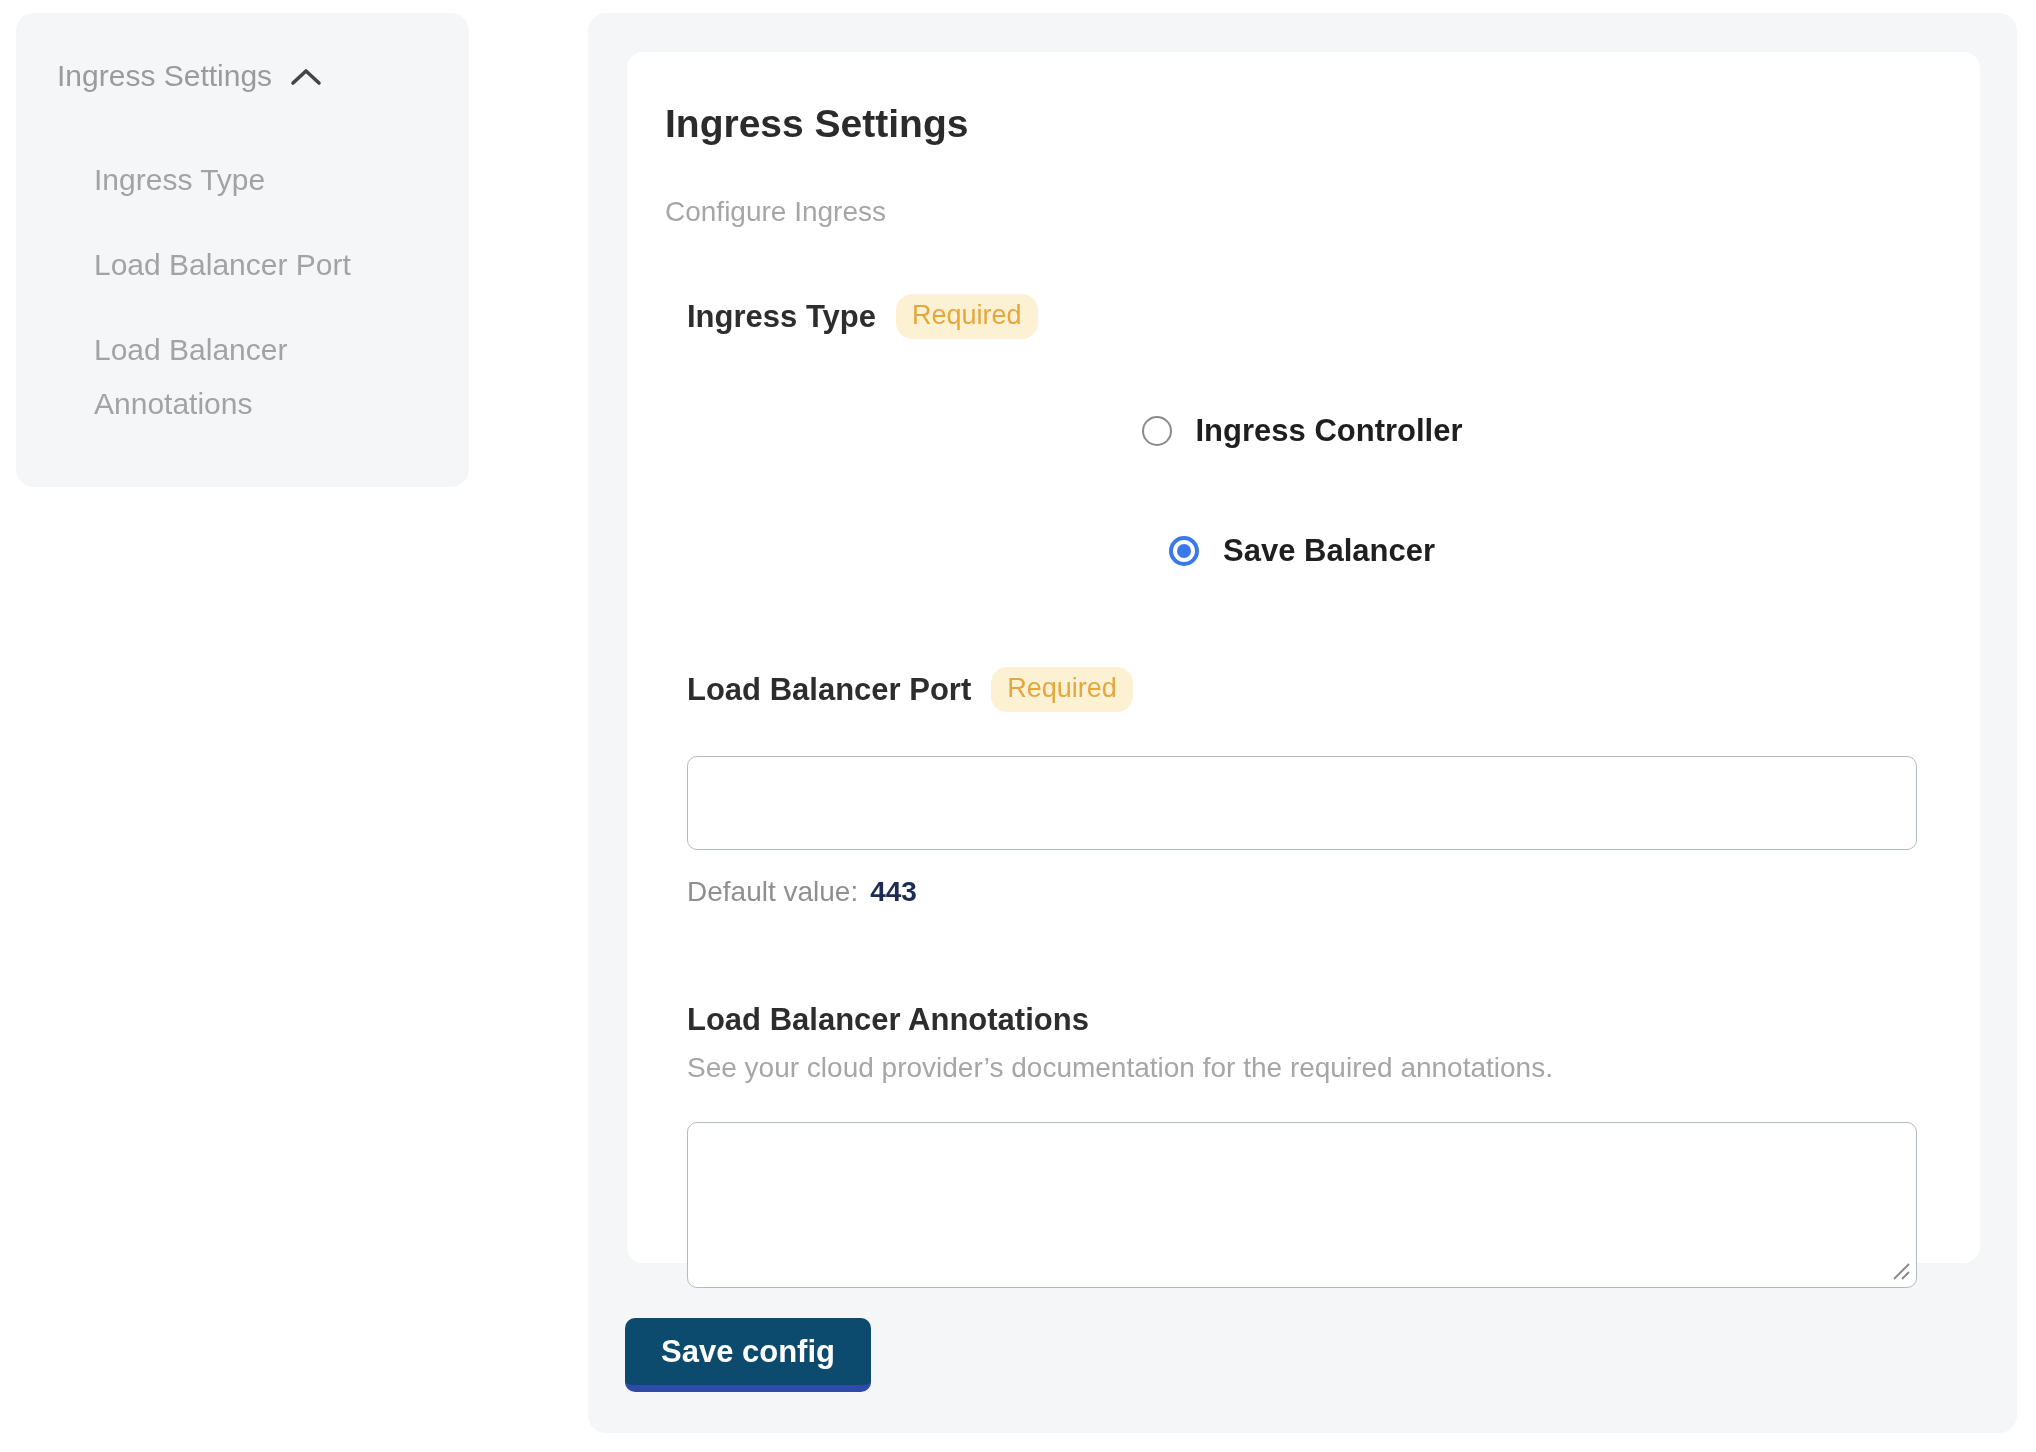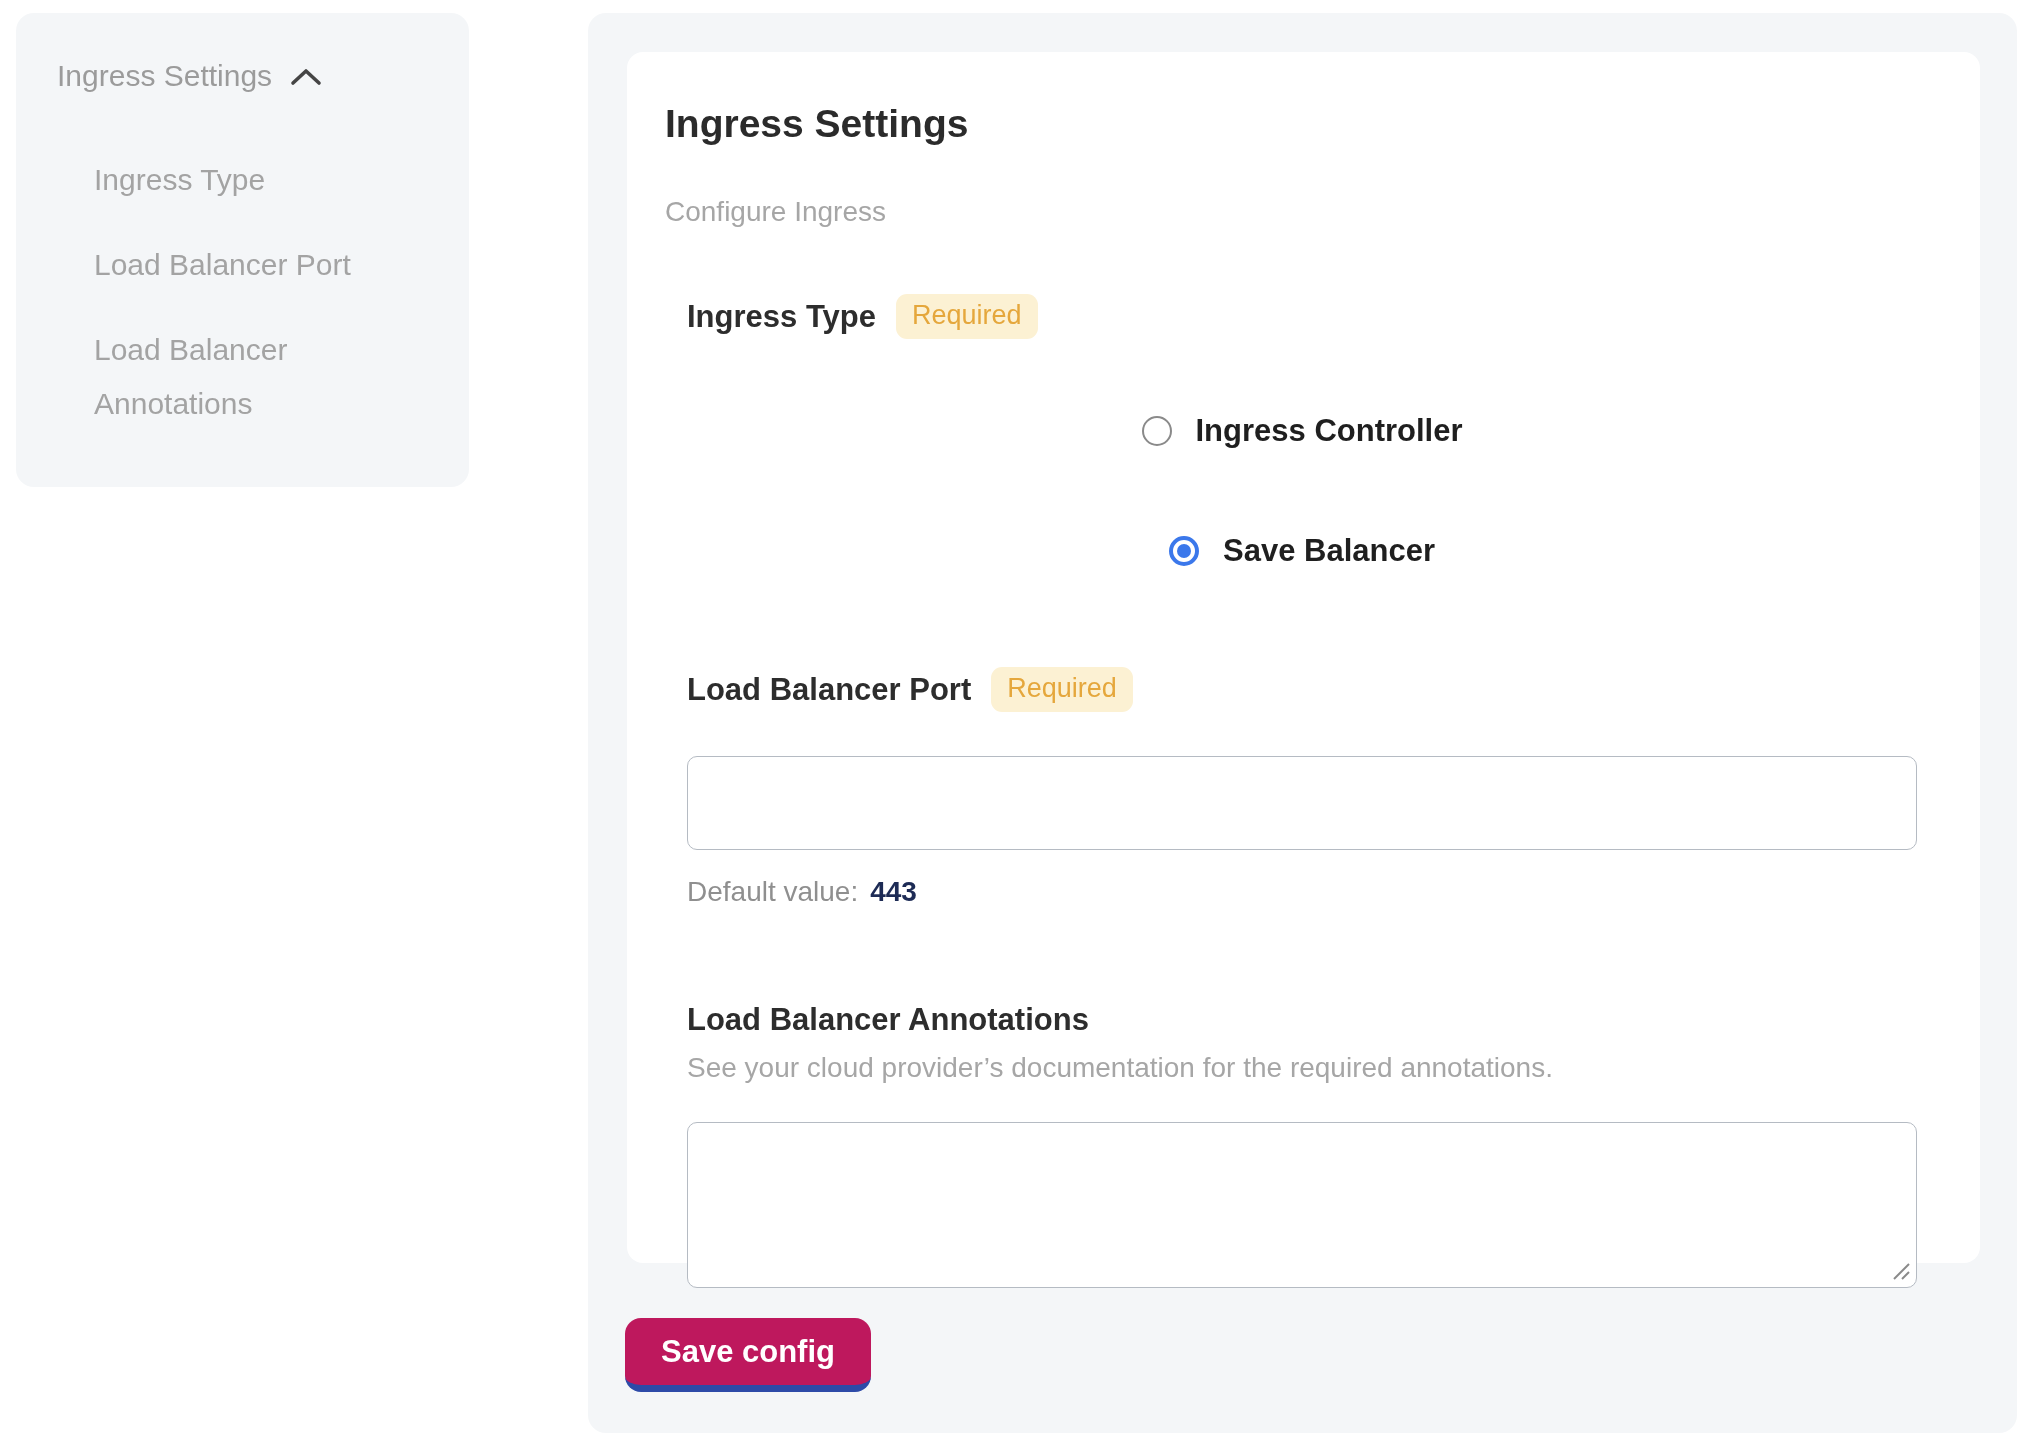--- a/index.html
+++ b/index.html
@@ -39,21 +39,21 @@
   }
   .card-title { font-size:39px; font-weight:700; color:#2b2b2b; }
   .card-subtitle { margin-top:50px; font-size:28px; color:#a6a6a6; }
 
   .sections { margin-left:22px; margin-top:66px; }
 
   .section-head { display:flex; align-items:center; gap:20px; }
   .section-label { font-size:31px; font-weight:600; color:#2d2d2d; }
   .badge {
     font-size:27px; color:#e5a73c; background:#fcf1d3;
-    padding:6px 16px 8px; border-radius:11px;
+    padding:6px 16px 8px; border-radius:16px;
   }
   .desc { margin-top:14px; font-size:28px; color:#a6a6a6; }
 
   .radio-row { margin-top:74px; display:flex; align-items:center; gap:84px;flex-direction:column; }
   .radio-option { display:flex; align-items:center; gap:24px; cursor:pointer; }
   .radio-label { font-size:31px; font-weight:600; color:#1f1f1f; }
   .radio {
     width:30px; height:30px; border-radius:50%; background:#fff;
     border:2.5px solid #8a8a8a; flex:0 0 auto;
     display:flex; align-items:center; justify-content:center;
@@ -79,22 +79,22 @@
   .textarea {
     display:block; width:100%; height:166px;
     border:1.5px solid #b5bbc3; border-radius:10px; background:#fff;
     resize:none; outline:none; font-size:28px; color:#222;
     padding:18px 24px; font-family:"Liberation Sans", sans-serif;
   }
   .resize-handle { position:absolute; right:5px; bottom:6px; width:24px; height:24px; cursor:nwse-resize; }
 
   .save-btn {
     position:absolute; left:37px; top:1305px; height:74px;
-    background:#be185d; border:none; border-bottom:7px solid #2d4aa8;
-    border-radius:16px; color:#ffffff; font-size:31px; font-weight:700;
+    background:#0c4a6e; border:none; border-bottom:7px solid #2d4aa8;
+    border-radius:10px; color:#ffffff; font-size:31px; font-weight:700;
     padding:0 36px; cursor:pointer;
     font-family:"Liberation Sans", sans-serif;
   }
 </style>
 </head>
 <body>
 
 <div class="page">
 
   <aside class="sidebar">

